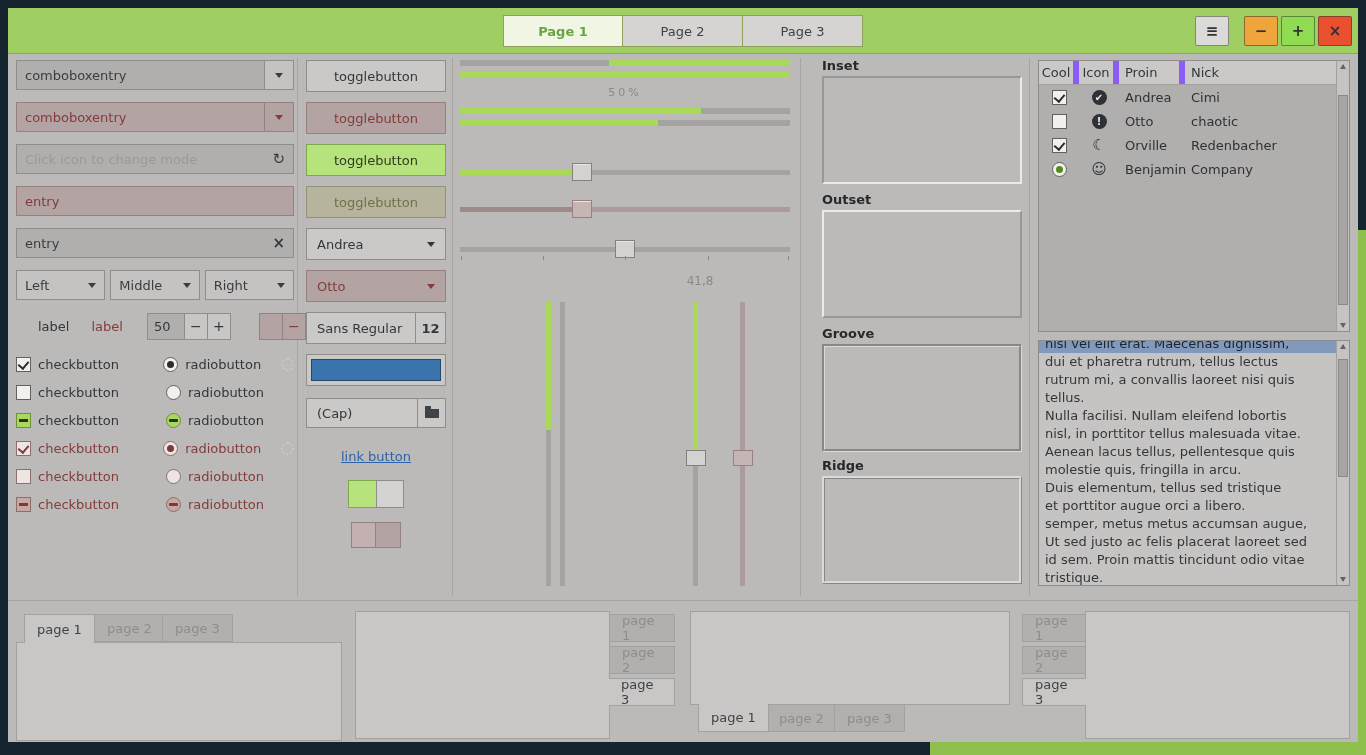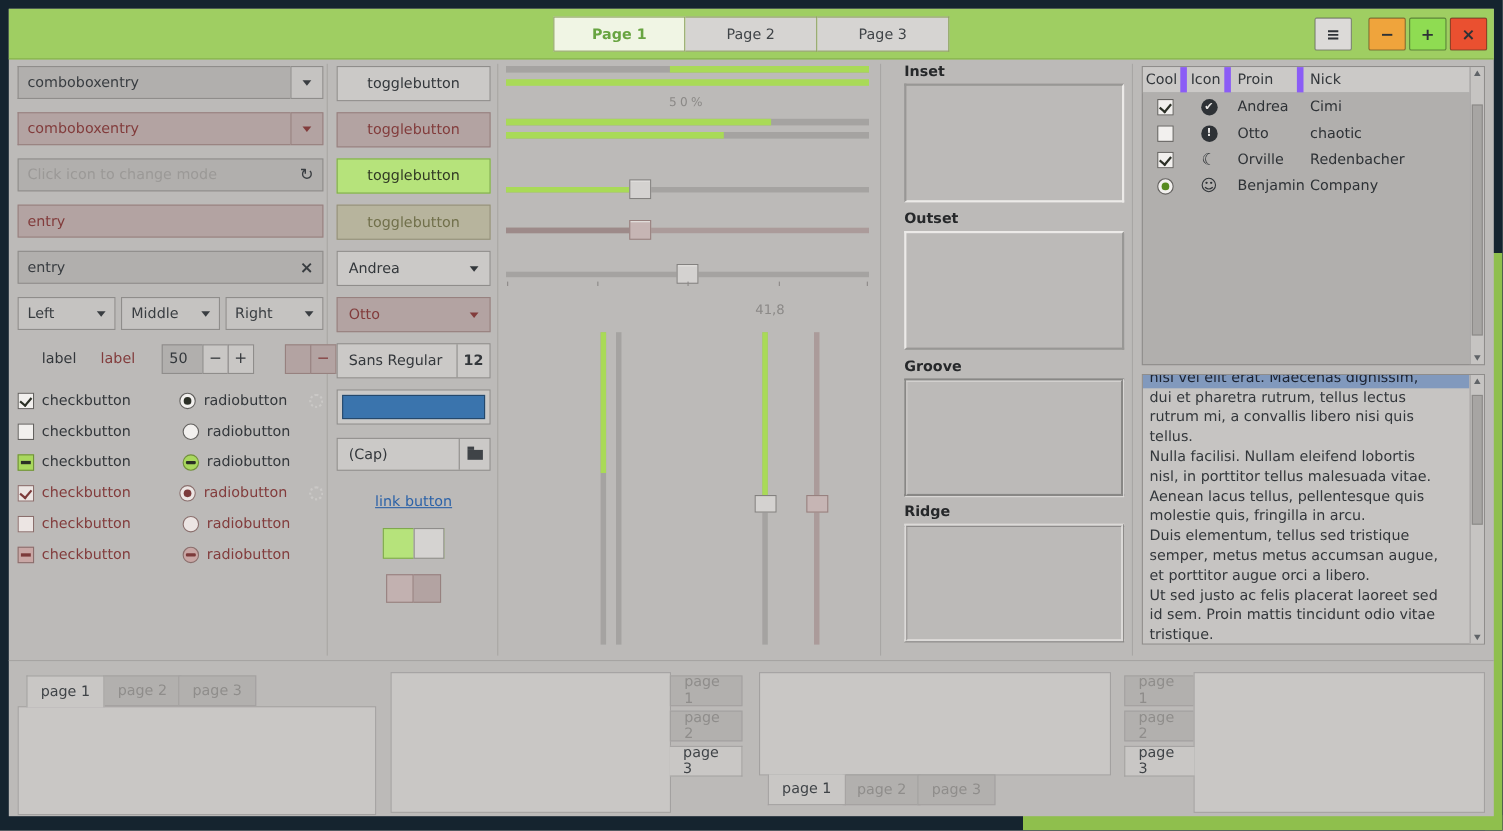--- a/index.html
+++ b/index.html
@@ -481,29 +481,29 @@
             <span class="up"></span>
             <span class="down"></span>
             <div class="thumb" style="top:34px;height:210px"></div>
           </div>
         </div>
 
         <div class="textview">
           <div class="tv-lines">
             <div class="tv-line sel">nisi vel elit erat. Maecenas dignissim,</div>
             <div class="tv-line">dui et pharetra rutrum, tellus lectus</div>
-            <div class="tv-line">rutrum mi, a convallis libero nisi quis</div>
+            <div class="tv-line">rutrum mi, a convallis laoreet nisi quis</div>
             <div class="tv-line">tellus.</div>
             <div class="tv-line">Nulla facilisi. Nullam eleifend lobortis</div>
             <div class="tv-line">nisl, in porttitor tellus malesuada vitae.</div>
             <div class="tv-line">Aenean lacus tellus, pellentesque quis</div>
             <div class="tv-line">molestie quis, fringilla in arcu.</div>
             <div class="tv-line">Duis elementum, tellus sed tristique</div>
+            <div class="tv-line">et porttitor augue orci a libero.</div>
             <div class="tv-line">semper, metus metus accumsan augue,</div>
-            <div class="tv-line">et porttitor augue orci a libero.</div>
             <div class="tv-line">Ut sed justo ac felis placerat laoreet sed</div>
             <div class="tv-line">id sem. Proin mattis tincidunt odio vitae</div>
             <div class="tv-line">tristique.</div>
           </div>
           <div class="sb">
             <span class="up"></span>
             <span class="down"></span>
             <div class="thumb" style="top:18px;height:118px"></div>
           </div>
         </div>

